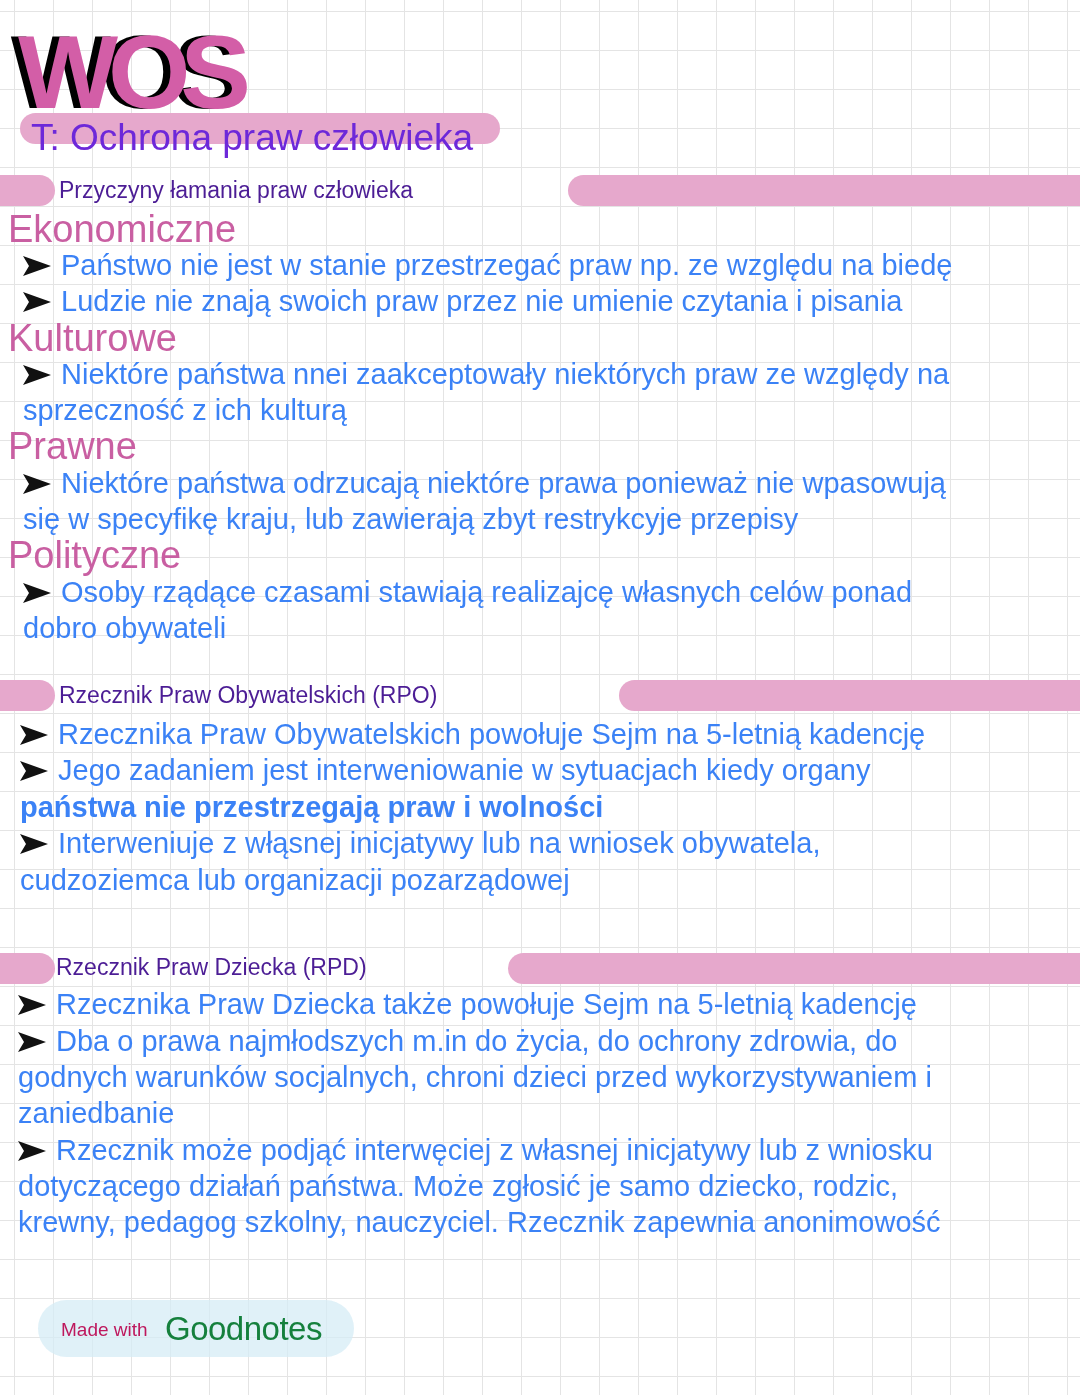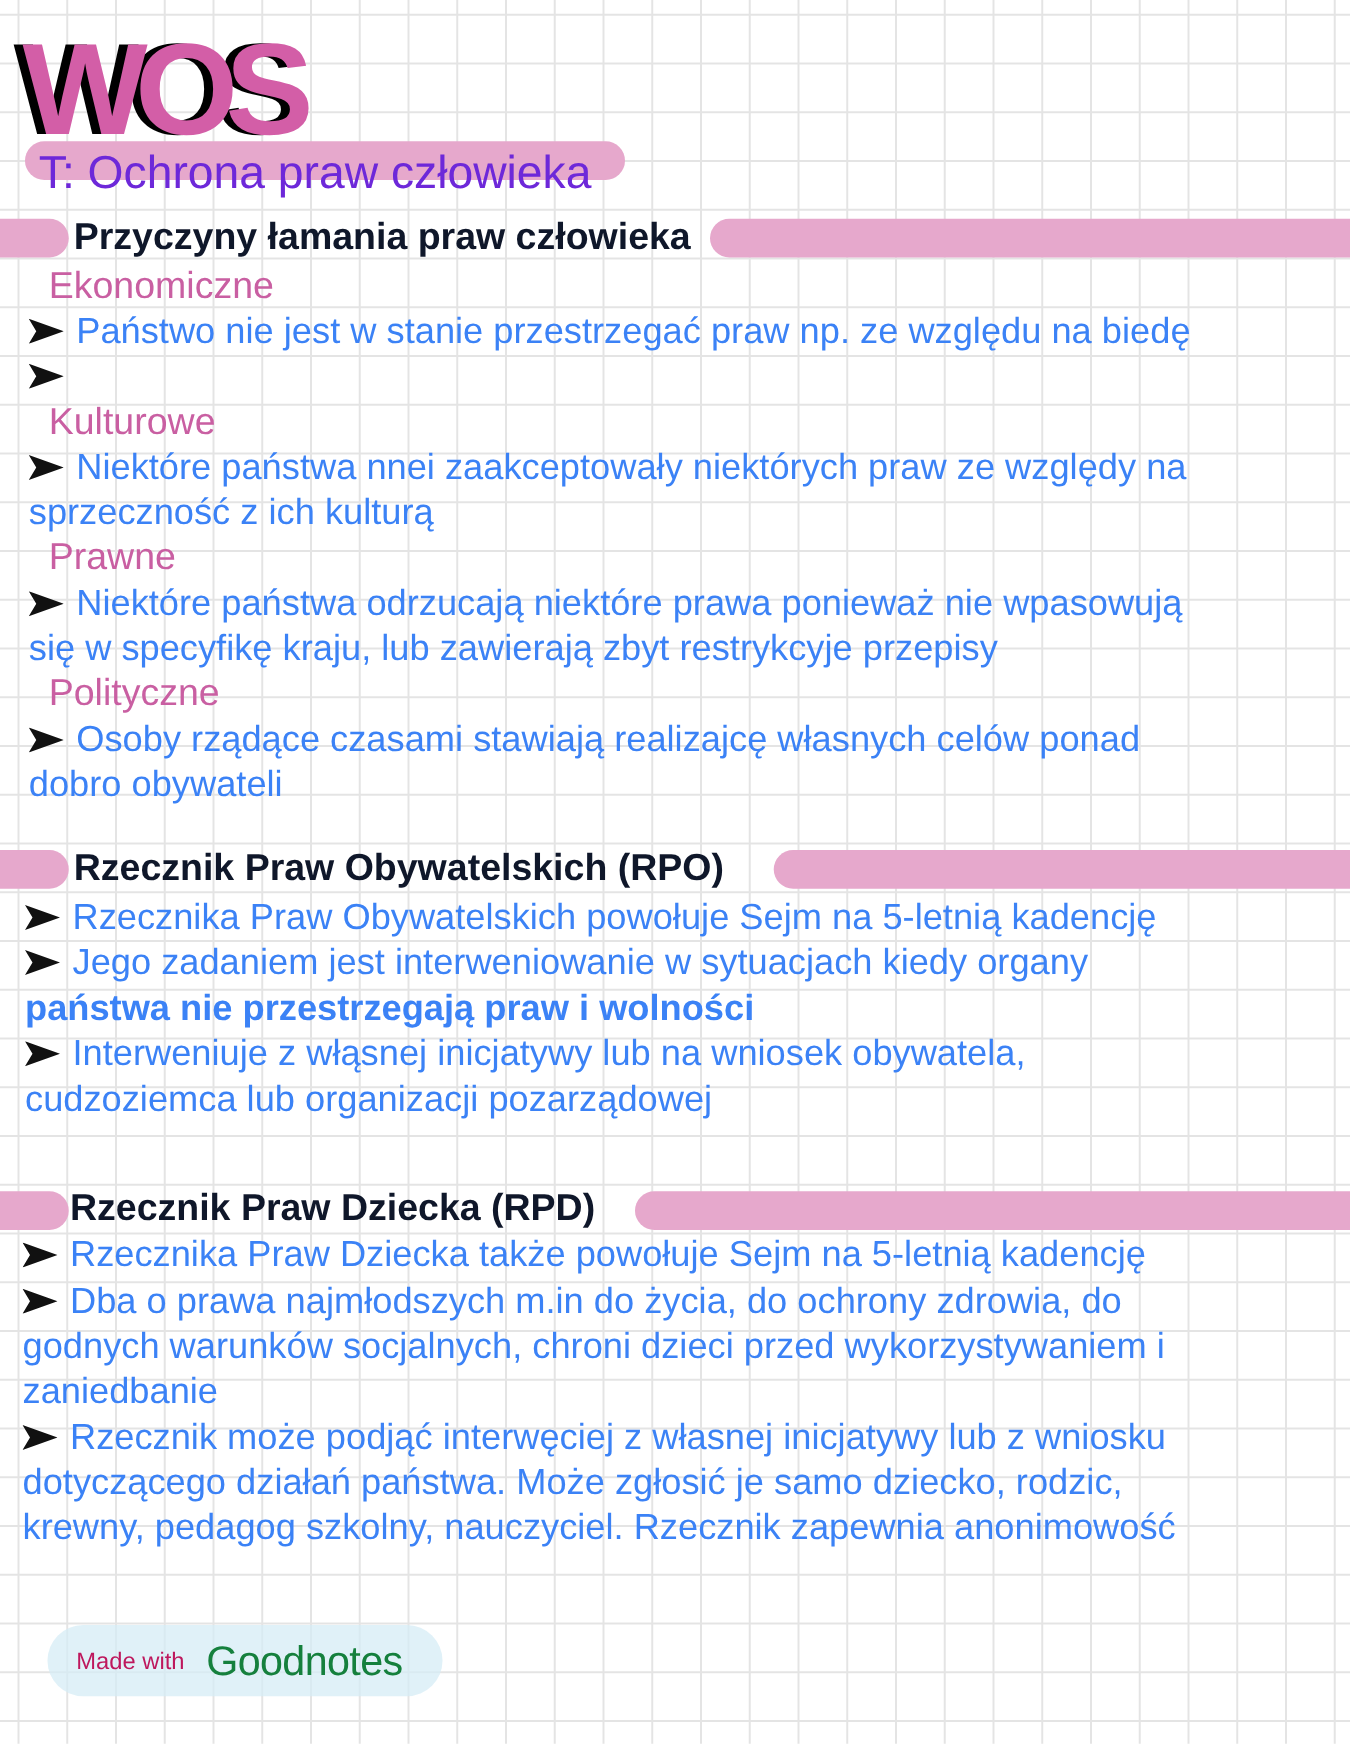--- a/index.html
+++ b/index.html
@@ -66,32 +66,32 @@
     }
     .bar-right {
       position: absolute;
       right: -20px;
       height: 31px;
       border-radius: 16px 0 0 16px;
       background: #e6a8cc;
     }
     .section-title {
       position: absolute;
-      font-weight: 700;
-      font-size: 30px;
+      font-weight: 400;
+      font-size: 23px;
       line-height: 36px;
       white-space: nowrap;
-      color: #0f172a;
+      color: #4c1d95;
     }
 
     
     .cat {
       position: absolute;
-      left: 39px;
-      font-size: 30px;
+      left: 8px;
+      font-size: 38px;
       line-height: 36px;
       color: #c95fa2;
       white-space: nowrap;
     }
     .line {
       position: absolute;
       font-size: 29px;
       line-height: 36px;
       white-space: nowrap;
       color: #3b82f6;
@@ -147,21 +147,21 @@
 
 <div class="cat" style="top:211px;">Ekonomiczne</div>
 <div class="line" style="left:23px; top:247px;">
   <svg class="arrow" viewBox="0 0 28 20">
       <path d="M0 0 L28 10 L0 20 L6 10 Z" fill="#111"></path>
     </svg><span>Państwo nie jest w stanie przestrzegać praw np. ze względu na biedę</span>
 </div>
 <div class="line" style="left:23px; top:283px;">
   <svg class="arrow" viewBox="0 0 28 20">
       <path d="M0 0 L28 10 L0 20 L6 10 Z" fill="#111"></path>
-    </svg>
+    </svg><span>Ludzie nie znają swoich praw przez nie umienie czytania i pisania</span>
 </div>
 
 <div class="cat" style="top:320px;">Kulturowe</div>
 <div class="line" style="left:23px; top:356px;">
   <svg class="arrow" viewBox="0 0 28 20">
       <path d="M0 0 L28 10 L0 20 L6 10 Z" fill="#111"></path>
     </svg><span>Niektóre państwa nnei zaakceptowały niektórych praw ze względy na</span>
 </div>
 <div class="line" style="left:23px; top:392px;">sprzeczność z ich kulturą</div>
 

